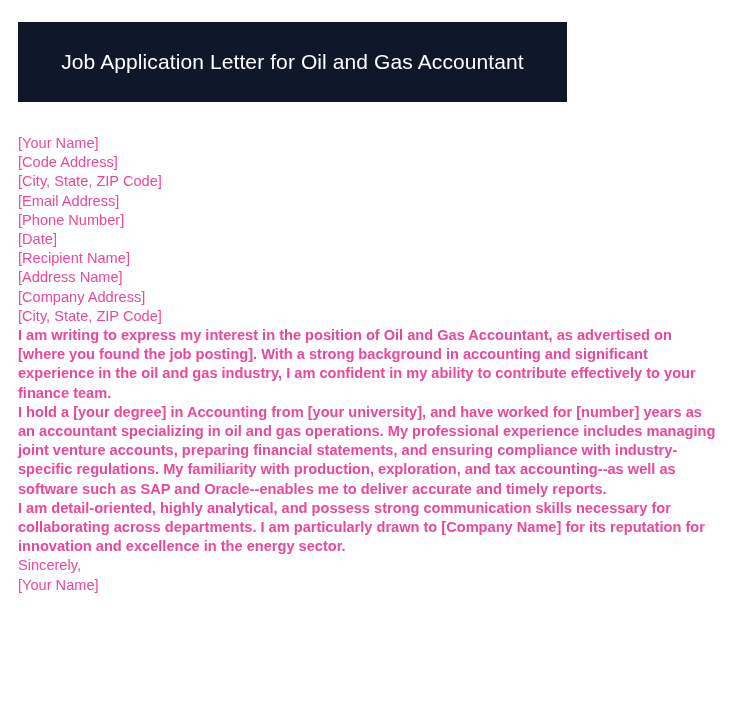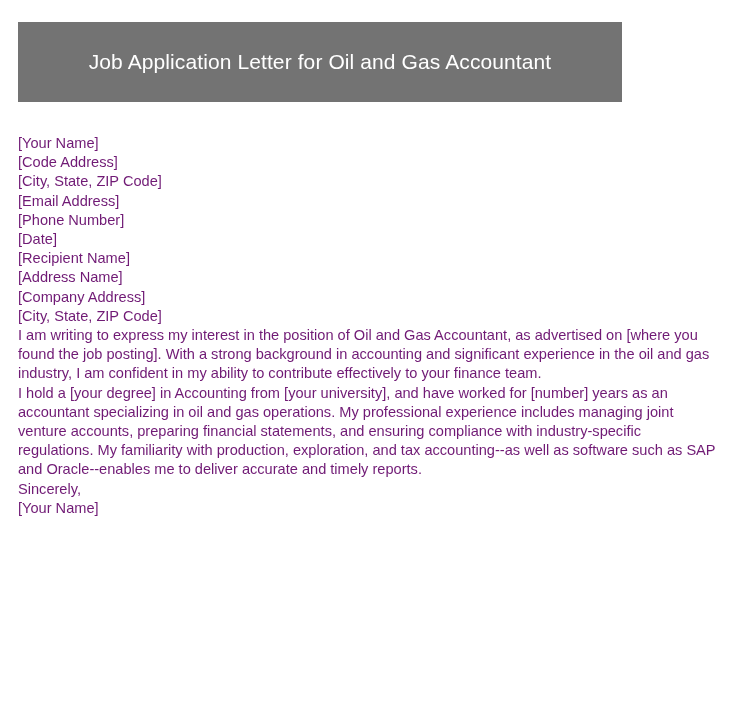--- a/index.html
+++ b/index.html
@@ -16,57 +16,58 @@
   .page {
     position: relative;
     width: 740px;
     height: 705px;
     background: #ffffff;
   }
   .doc-header {
     position: absolute;
     left: 18px;
     top: 22px;
-    width: 604px;
+    width: 549px;
     height: 80px;
-    background: #737373;
+    background: #0f172a;
     display: flex;
     align-items: center;
     justify-content: center;
     box-sizing: border-box;
   }
   .doc-title {
     color: #ffffff;
     font-size: 21px;
     font-weight: 400;
     letter-spacing: 0.1px;
     text-align: center;
     line-height: 1.2;
     font-family: "Liberation Sans", sans-serif;
   }
   .letter-body {
     position: absolute;
     left: 18px;
     top: 134px;
     width: 700px;
-    color: #701a75;
+    color: #ec4899;
     font-size: 14.6px;
     line-height: 19.2px;
     font-family: "Liberation Sans", sans-serif;
   }
   .letter-line {
     margin: 0;
     padding: 0;
     white-space: normal;
     text-align: left;
   }
   .letter-para {
     margin: 0;
     padding: 0;
     text-align: left;
+    font-weight: bold;
   }
 </style>
 </head>
 <body>
 
 <div class="page">
 
   <div class="doc-header">
     <div class="doc-title">Job Application Letter for Oil and Gas Accountant</div>
   </div>
@@ -85,19 +86,20 @@
     <div>
       <div class="letter-line">[Recipient Name]</div>
       <div class="letter-line">[Address Name]</div>
       <div class="letter-line">[Company Address]</div>
       <div class="letter-line">[City, State, ZIP Code]</div>
     </div>
 
 
     <p class="letter-para">I am writing to express my interest in the position of Oil and Gas Accountant, as advertised on [where you found the job posting]. With a strong background in accounting and significant experience in the oil and gas industry, I am confident in my ability to contribute effectively to your finance team.</p>
     <p class="letter-para">I hold a [your degree] in Accounting from [your university], and have worked for [number] years as an accountant specializing in oil and gas operations. My professional experience includes managing joint venture accounts, preparing financial statements, and ensuring compliance with industry-specific regulations. My familiarity with production, exploration, and tax accounting--as well as software such as SAP and Oracle--enables me to deliver accurate and timely reports.</p>
+    <p class="letter-para">I am detail-oriented, highly analytical, and possess strong communication skills necessary for collaborating across departments. I am particularly drawn to [Company Name] for its reputation for innovation and excellence in the energy sector.</p>
 
     <div class="letter-line">Sincerely,</div>
     <div class="letter-line">[Your Name]</div>
 
   </div>
 
 </div>
 
 </body></html>

